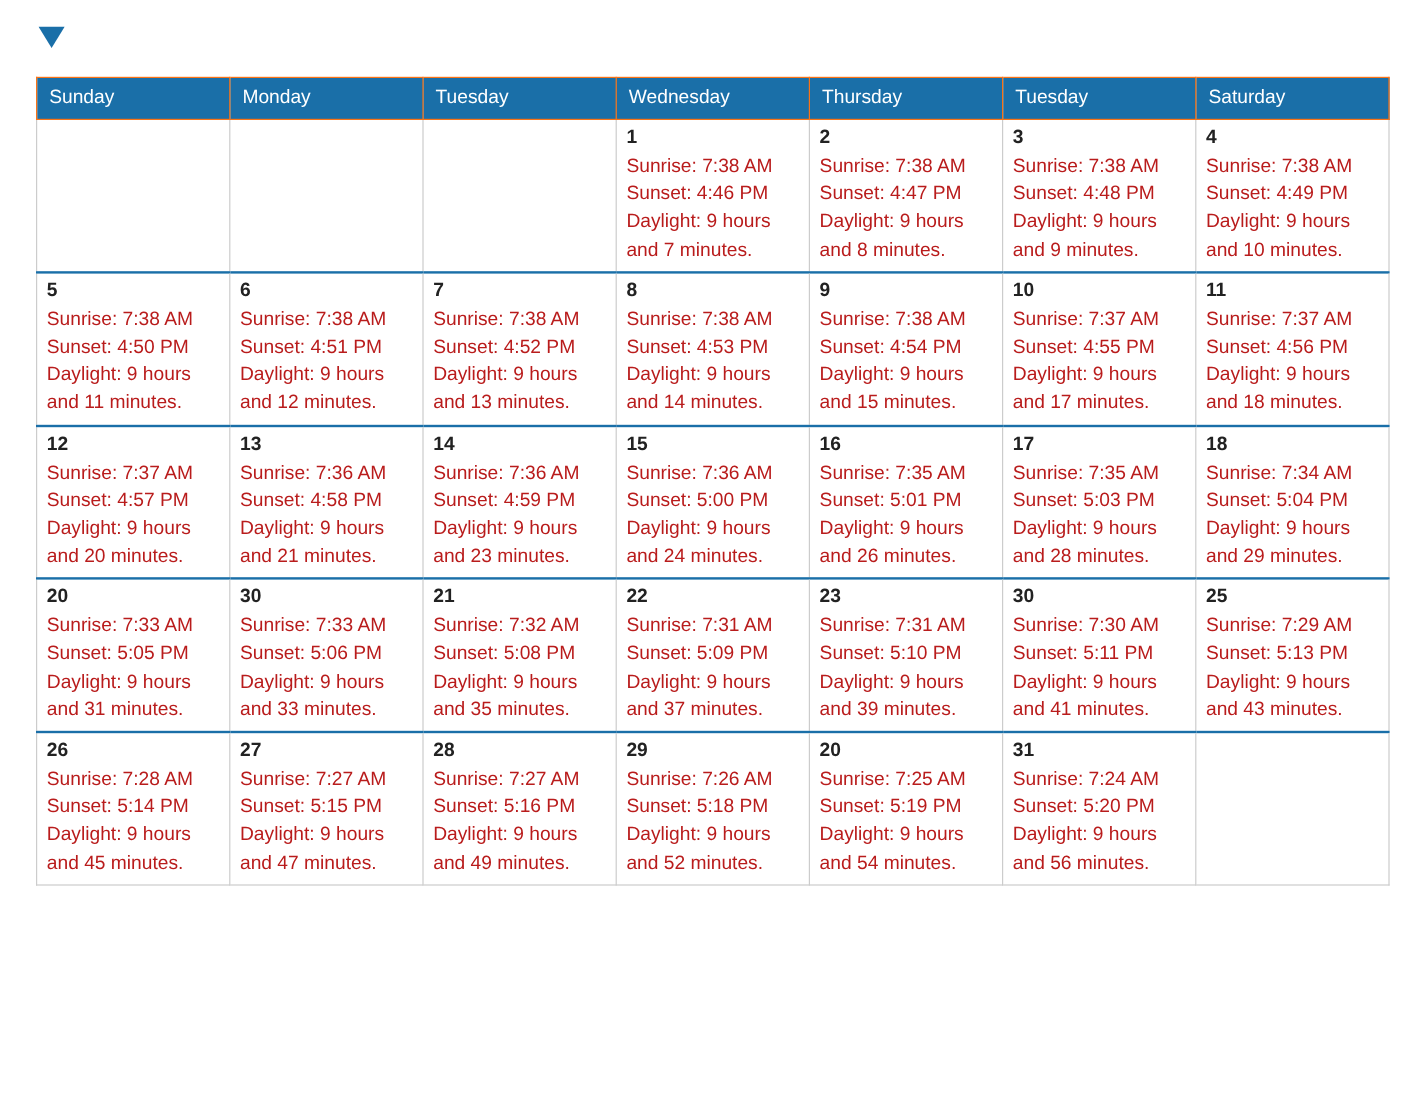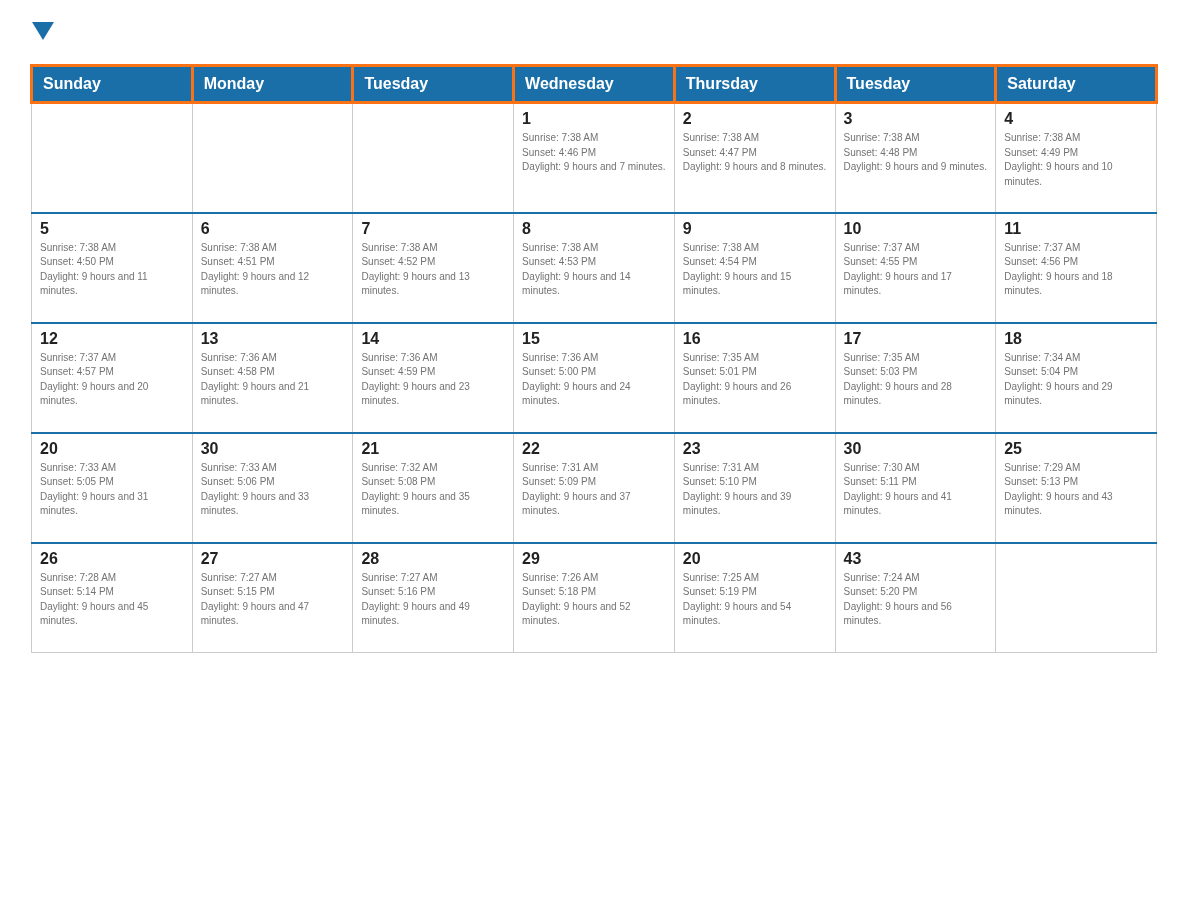--- a/index.html
+++ b/index.html
@@ -49,23 +49,23 @@
     }
     .calendar {
       width: 100%;
       border-collapse: collapse;
       table-layout: fixed;
     }
     .calendar thead tr th {
       background-color: #1a6fa8;
       color: #fff;
       font-size: 16px;
-      font-weight: bold;
+      font-weight: normal;
       padding: 8px 10px;
-      border: 3px solid #f97316;
+      border: 1px solid #f97316;
       text-align: left;
     }
     .calendar tbody tr td {
       border: 1px solid #ccc;
       vertical-align: top;
       padding: 6px 8px;
       height: 110px;
       font-size: 13px;
       color: #333;
     }
@@ -73,22 +73,22 @@
       background: #fff;
     }
     .day-number {
       font-size: 16px;
       font-weight: bold;
       color: #222;
       display: block;
       margin-bottom: 3px;
     }
     .day-info {
-      font-size: 10px;
-      color: #737373;
+      font-size: 16px;
+      color: #b91c1c;
       line-height: 1.45;
     }
     .row-separator td {
       border-top: 2px solid #1a6fa8 !important;
     }
   </style>
 </head>
 <body>
 
 <div class="header">
@@ -248,19 +248,19 @@
         </td>
         <td>
           <span class="day-number">29</span>
           <div class="day-info">Sunrise: 7:26 AM<br>Sunset: 5:18 PM<br>Daylight: 9 hours and 52 minutes.</div>
         </td>
         <td>
           <span class="day-number">20</span>
           <div class="day-info">Sunrise: 7:25 AM<br>Sunset: 5:19 PM<br>Daylight: 9 hours and 54 minutes.</div>
         </td>
         <td>
-          <span class="day-number">43</span>
+          <span class="day-number">31</span>
           <div class="day-info">Sunrise: 7:24 AM<br>Sunset: 5:20 PM<br>Daylight: 9 hours and 56 minutes.</div>
         </td>
         <td class="empty"></td>
       </tr>
     </tbody>
 </table>
 
 </body></html>

